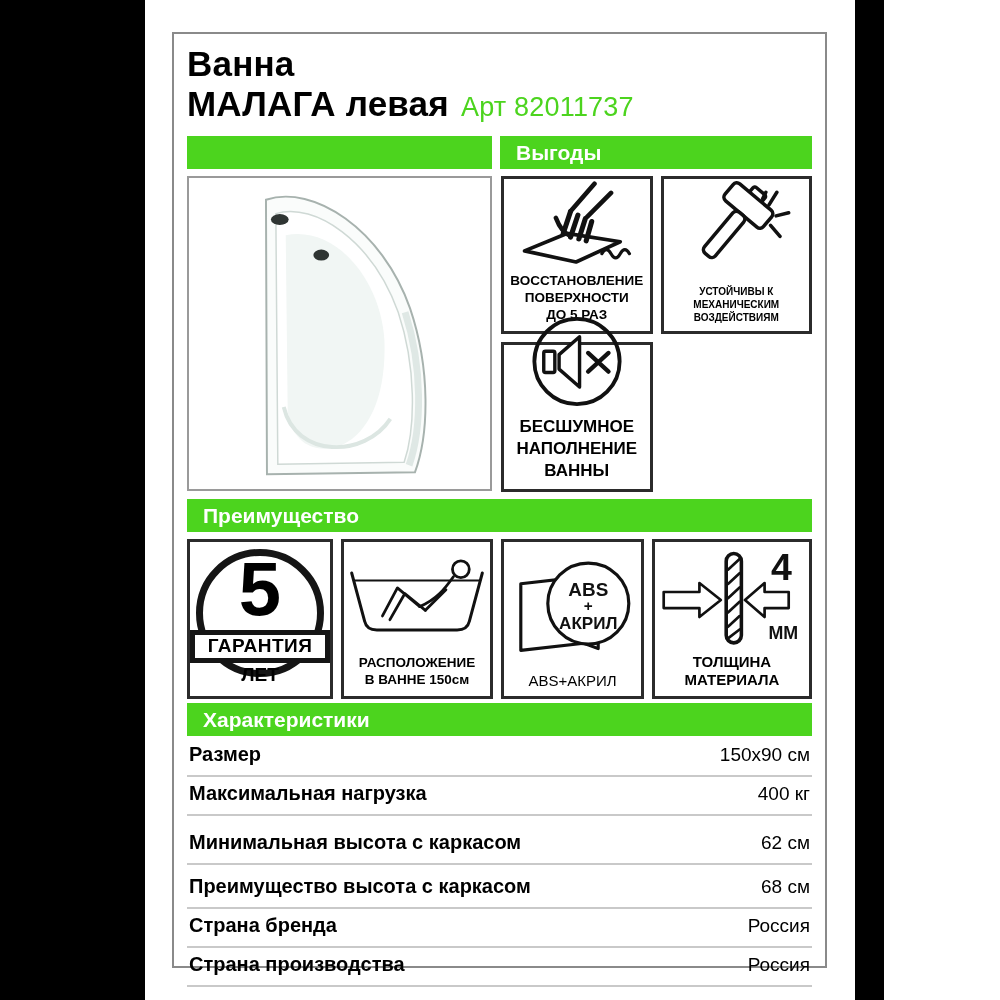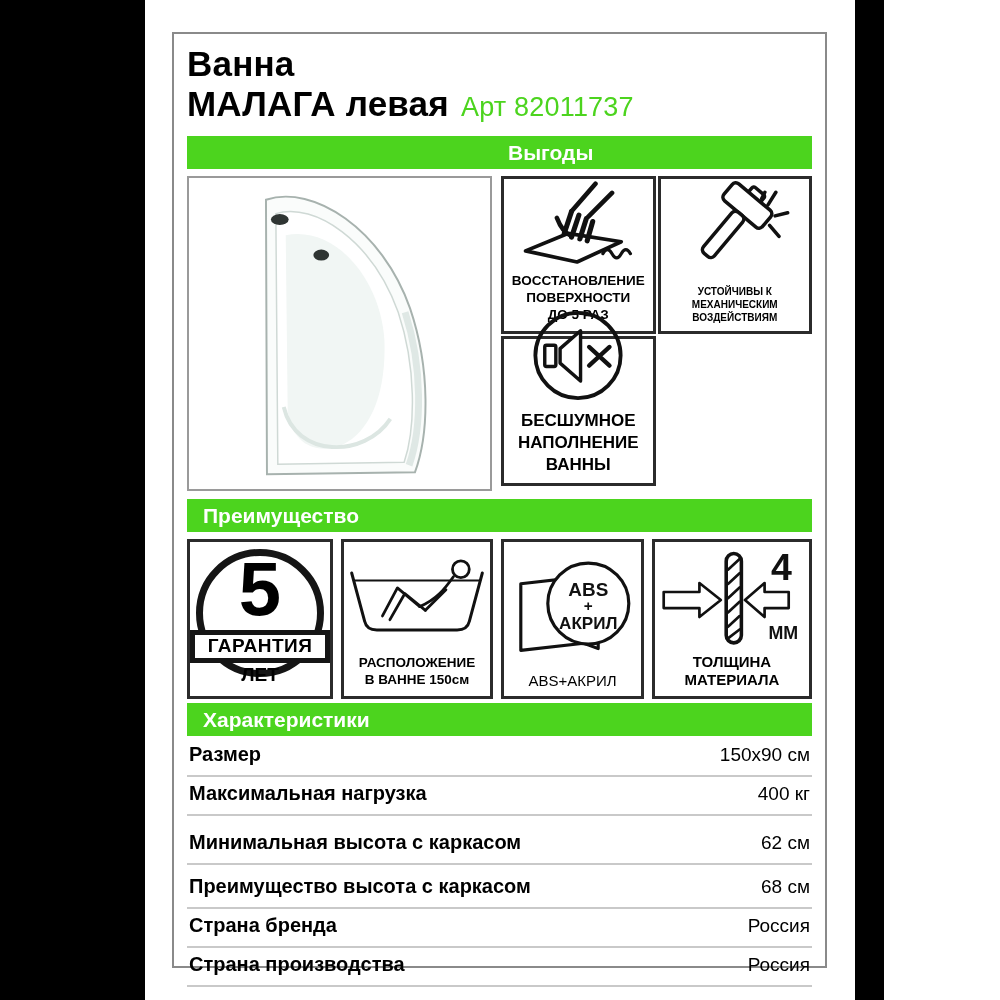--- a/index.html
+++ b/index.html
@@ -10,31 +10,31 @@
   .column { position:absolute; left:145px; top:0; width:710px; height:1000px; background:#fff; }
   .card { position:absolute; left:27px; top:32px; width:655px; height:936px; background:#fff;
           border:2px solid #8a8a8a; padding:10px 13px; }
 
   
   .title { font-weight:bold; font-size:35px; line-height:1.14; color:#000; letter-spacing:.2px; }
   .title-row2 { display:flex; align-items:baseline; gap:12px; }
   .sku { color:var(--green); font-size:27px; font-weight:normal; white-space:nowrap; }
 
   
-  .bars-row { display:flex; gap:0; margin-top:12px; }
+  .bars-row { display:flex; gap:8px; margin-top:12px; }
   .gbar { height:33px; background:var(--green); color:#fff; font-weight:bold; font-size:21px;
           line-height:33px; padding-left:16px; overflow:hidden; }
   .gbar.blank { width:305px; padding-left:0; }
   .gbar.grow { flex:1; }
   .gbar.full { margin-top:8px; }
 
   
   .benefits-row { display:flex; gap:9px; margin-top:7px; height:315px; }
   .photo-box { width:305px; height:315px; border:2px solid #9a9a9a; background:#fff; flex:none; }
-  .benefit-grid { flex:1; display:grid; grid-template-columns:1fr 1fr; grid-template-rows:158px 150px; gap:2px; }
+  .benefit-grid { flex:1; display:grid; grid-template-columns:1fr 1fr; grid-template-rows:158px 150px; gap:8px; }
 
   .icon-box { border:3px solid #2b2b2b; background:#fff; display:flex; flex-direction:column;
               align-items:center; justify-content:flex-end; padding:5px 3px 7px; }
   .icon-box .art { flex:1; display:flex; align-items:center; justify-content:center; width:100%; }
   .box-label { text-align:center; font-weight:bold; color:#000; }
   .box-label span { display:block; }
   .lbl-13 { font-size:13.5px; line-height:1.25; }
   .lbl-10 { font-size:10px;  line-height:1.3; }
   .lbl-12 { font-size:17px; line-height:1.3; }
   .lbl-15 { font-size:15px; line-height:1.2; }

